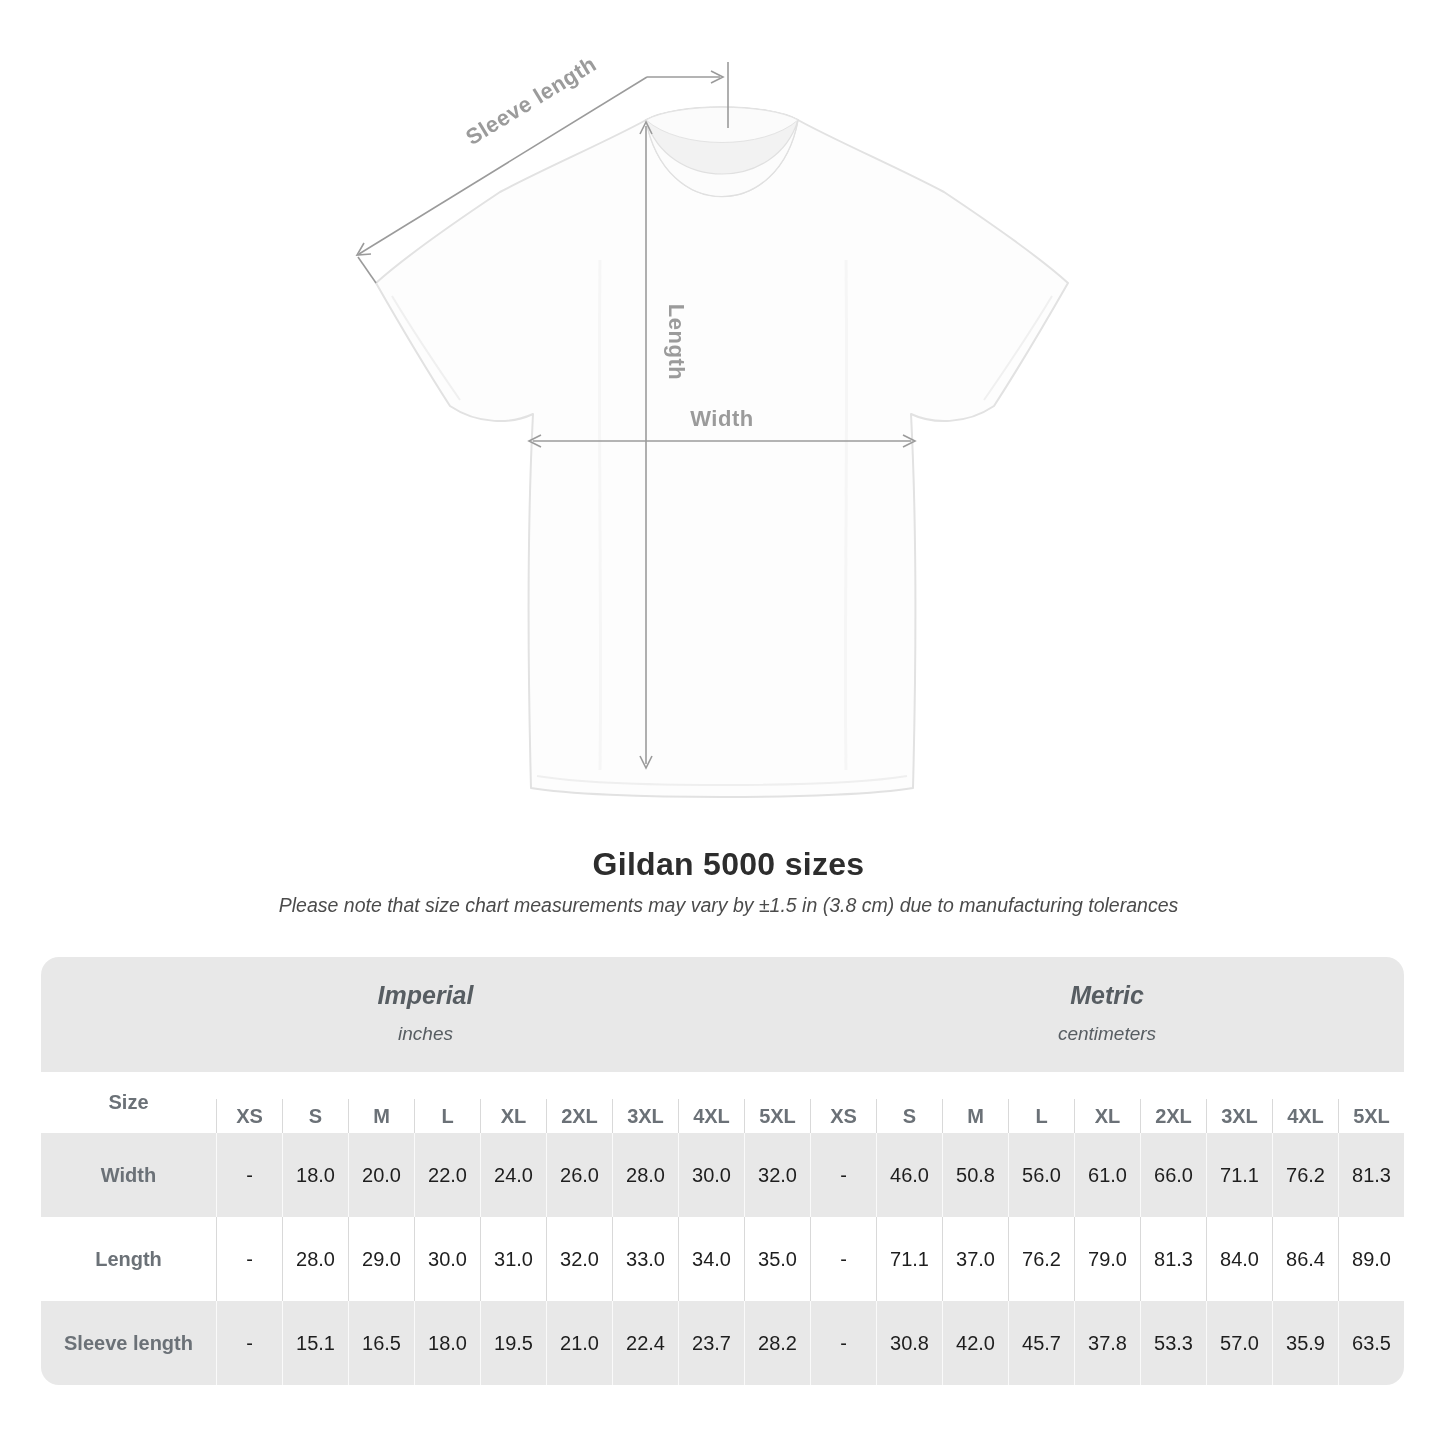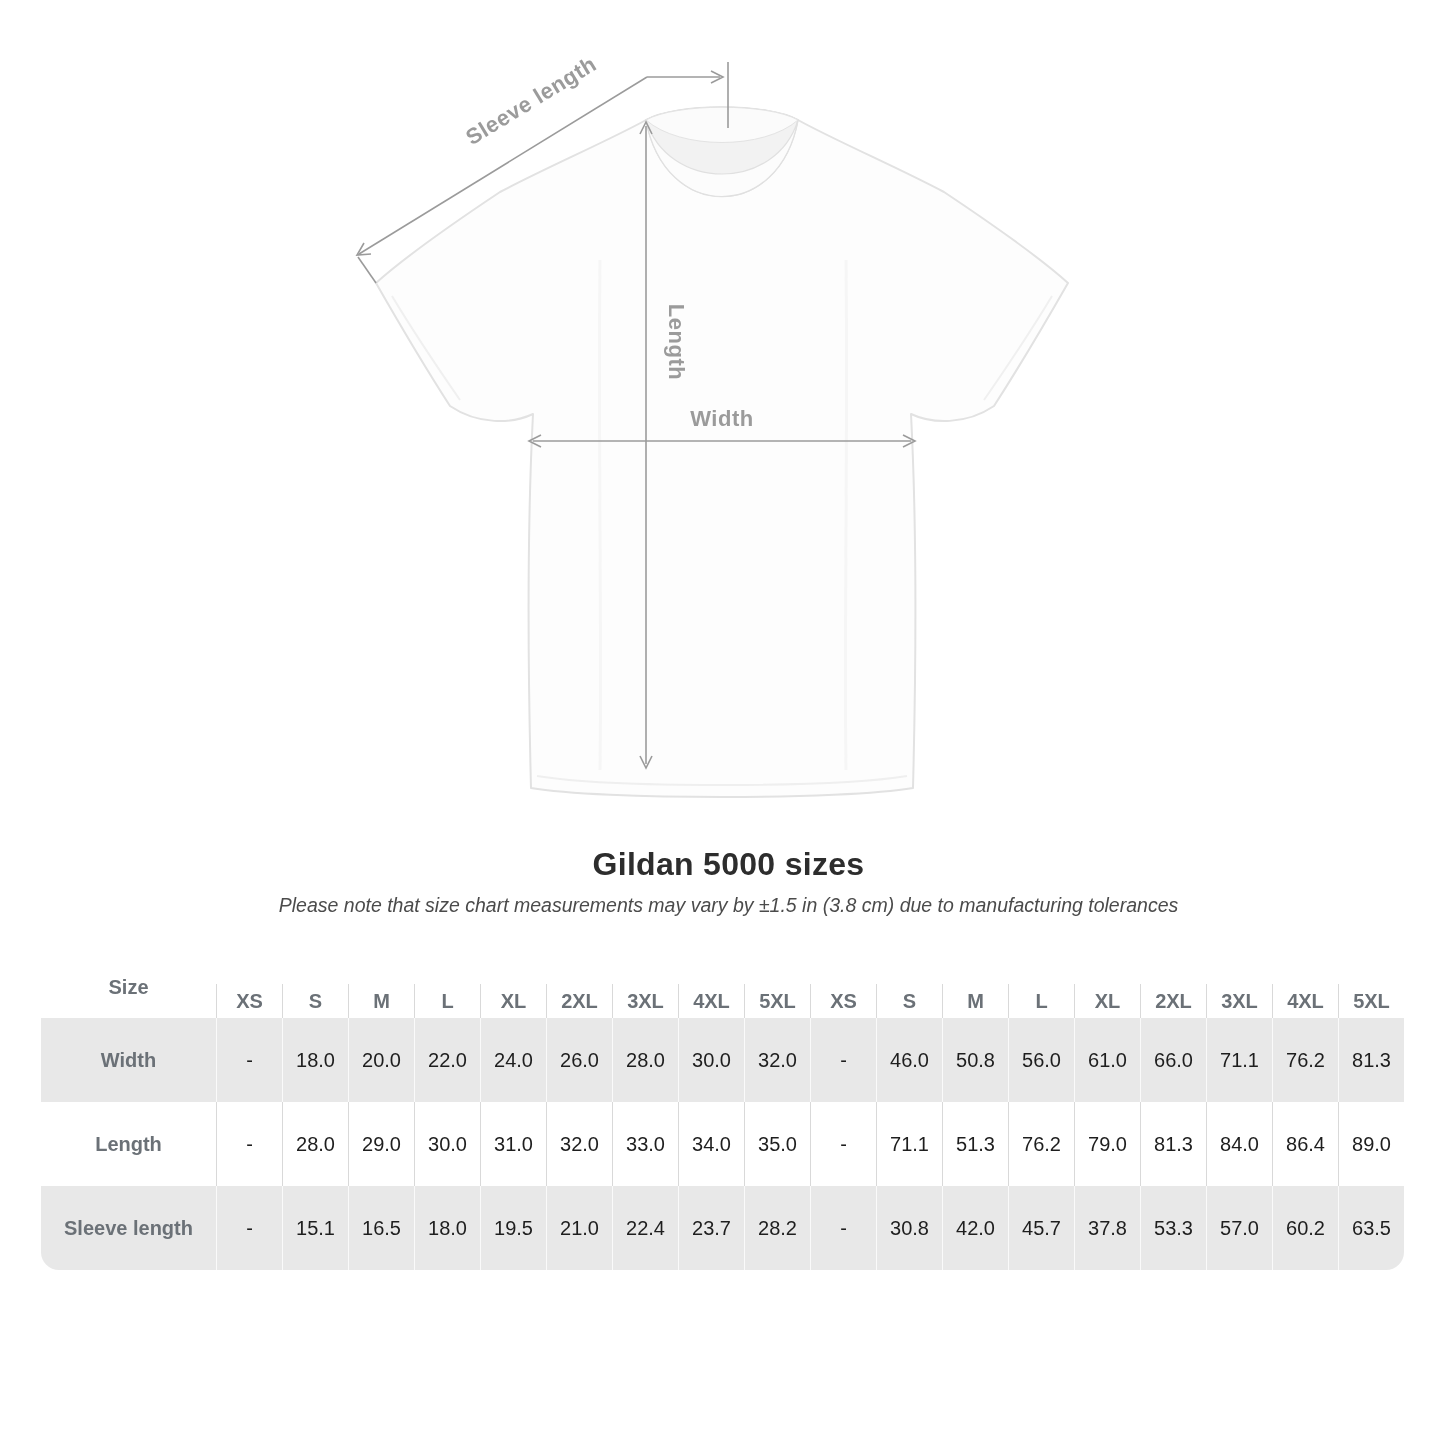--- a/index.html
+++ b/index.html
@@ -100,20 +100,30 @@
     <text class="dim-label" x="0" y="0" transform="translate(535,107) rotate(-31.5)" text-anchor="middle">Sleeve length</text>
   </svg>
 
   <div class="title-block">
     <h1 class="page-title">Gildan 5000 sizes</h1>
     <p class="subtitle">Please note that size chart measurements may vary by ±1.5 in (3.8 cm) due to manufacturing tolerances</p>
   </div>
 
   <div class="size-table">
 
+    <div class="trow band">
+      <div class="bcell imp">
+        <div class="uname">Imperial</div>
+        <div class="usub">inches</div>
+      </div>
+      <div class="bcell met">
+        <div class="uname">Metric</div>
+        <div class="usub">centimeters</div>
+      </div>
+    </div>
 
     <div class="trow sizes">
       <div class="cell first lab">Size</div>
       <div class="cell szh">XS</div>
       <div class="cell szh">S</div>
       <div class="cell szh">M</div>
       <div class="cell szh">L</div>
       <div class="cell szh">XL</div>
       <div class="cell szh">2XL</div>
       <div class="cell szh">3XL</div>
@@ -158,21 +168,21 @@
       <div class="cell val">28.0</div>
       <div class="cell val">29.0</div>
       <div class="cell val">30.0</div>
       <div class="cell val">31.0</div>
       <div class="cell val">32.0</div>
       <div class="cell val">33.0</div>
       <div class="cell val">34.0</div>
       <div class="cell val">35.0</div>
       <div class="cell val">-</div>
       <div class="cell val">71.1</div>
-      <div class="cell val">51.3</div>
+      <div class="cell val">37.0</div>
       <div class="cell val">76.2</div>
       <div class="cell val">79.0</div>
       <div class="cell val">81.3</div>
       <div class="cell val">84.0</div>
       <div class="cell val">86.4</div>
       <div class="cell val">89.0</div>
     </div>
 
     <div class="trow rshade">
       <div class="cell first lab">Sleeve length</div>
@@ -185,18 +195,18 @@
       <div class="cell val">22.4</div>
       <div class="cell val">23.7</div>
       <div class="cell val">28.2</div>
       <div class="cell val">-</div>
       <div class="cell val">30.8</div>
       <div class="cell val">42.0</div>
       <div class="cell val">45.7</div>
       <div class="cell val">37.8</div>
       <div class="cell val">53.3</div>
       <div class="cell val">57.0</div>
-      <div class="cell val">60.2</div>
+      <div class="cell val">35.9</div>
       <div class="cell val">63.5</div>
     </div>
 
   </div>
 </div>
 
 </body></html>

